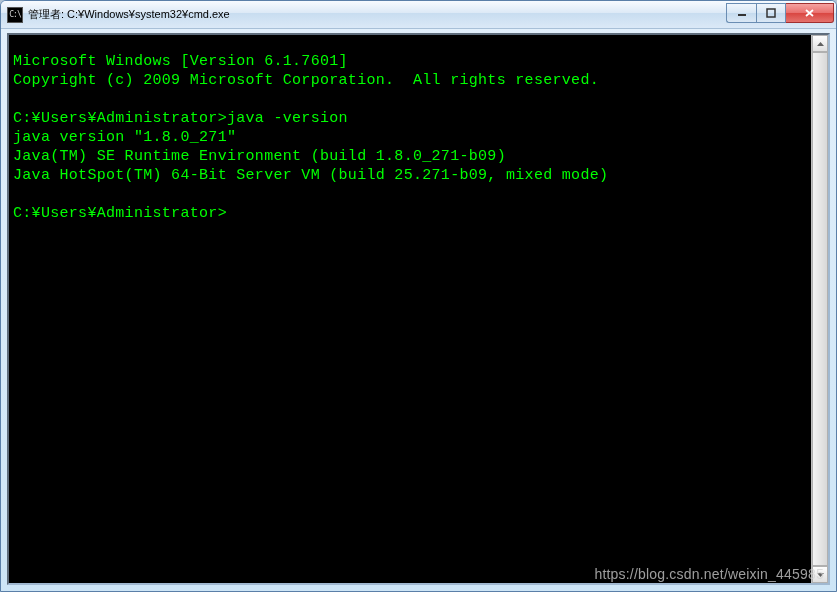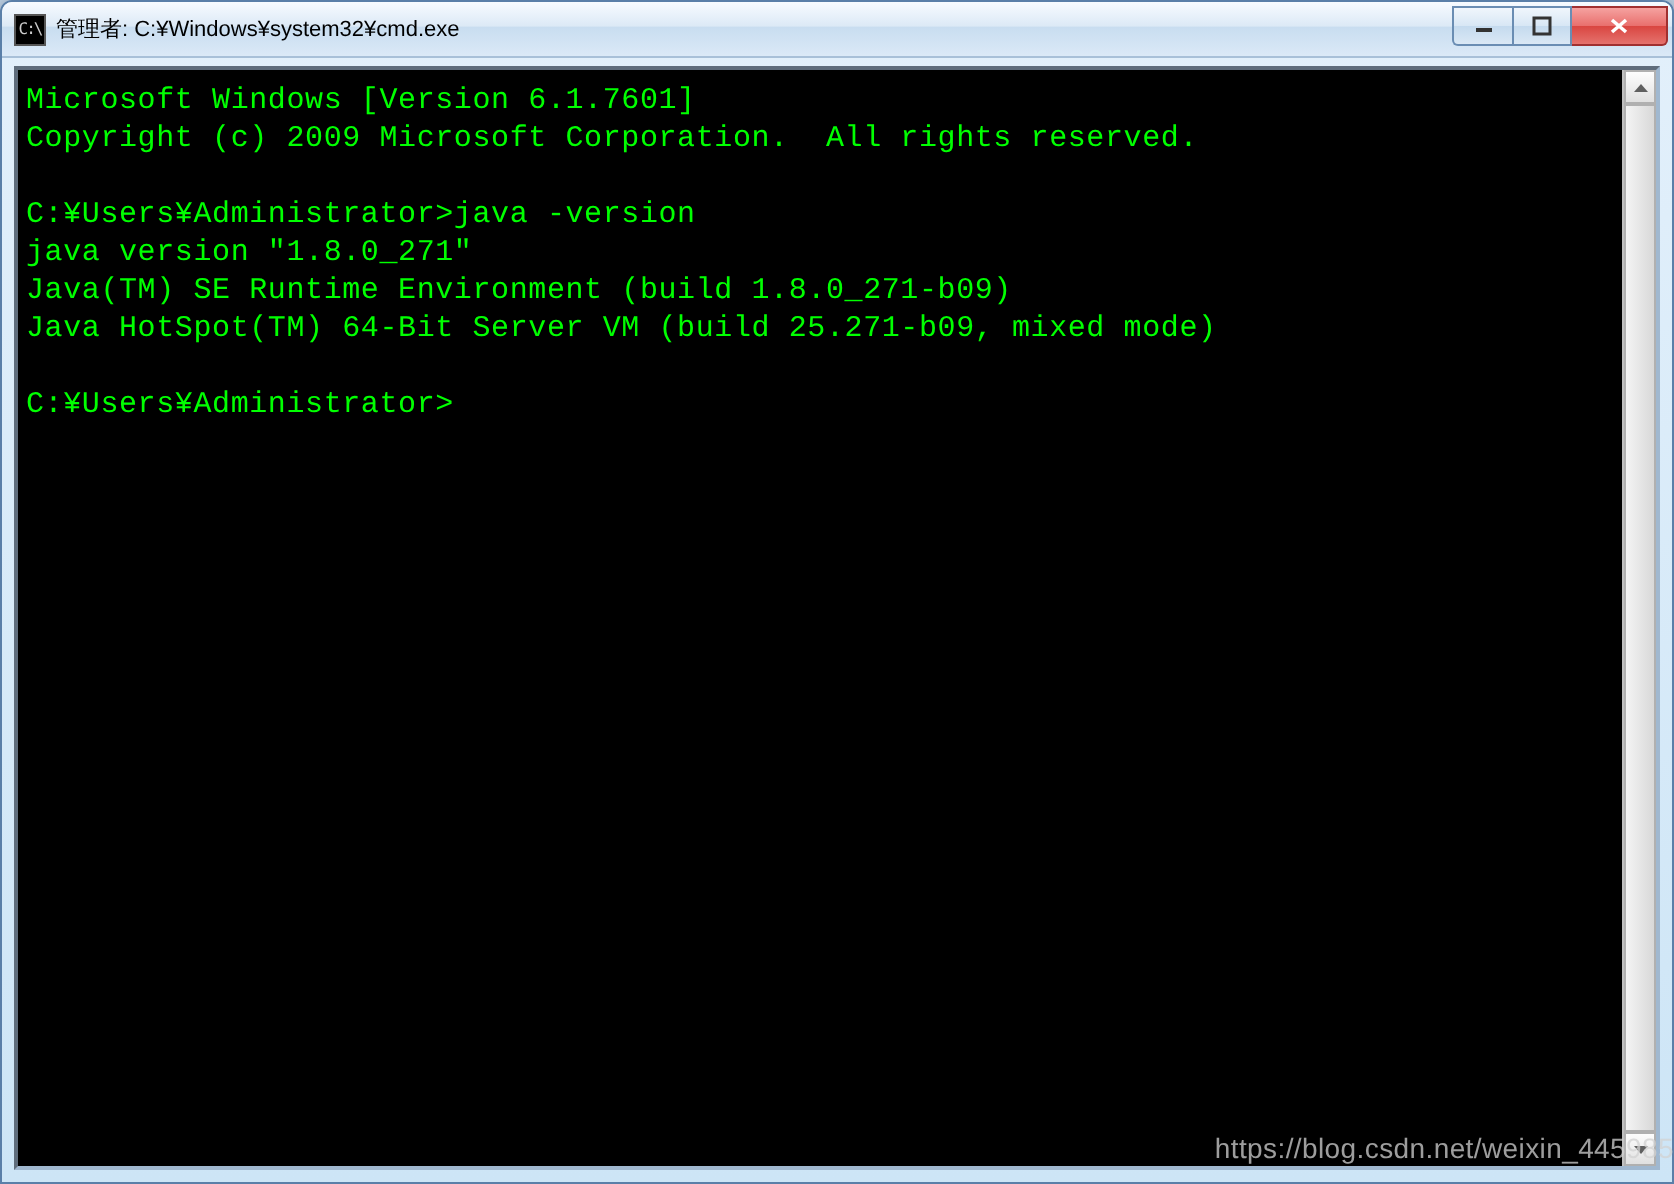--- a/index.html
+++ b/index.html
@@ -88,21 +88,21 @@
       position: relative;
       display: flex;
     }
     .console {
       flex: 1;
       background: #000;
       color: #00ff00;
       font-family: "MS Gothic", "Consolas", "Courier New", monospace;
       font-size: 15px;
       line-height: 19px;
-      padding: 6px 4px;
+      padding: 17px 4px;
       white-space: pre;
       overflow: hidden;
       letter-spacing: 0.3px;
     }
     .scrollbar {
       width: 17px;
       background: #f0f0f0;
       display: flex;
       flex-direction: column;
       border-left: 1px solid #c0c0c0;
@@ -127,21 +127,21 @@
       top: 0;
       left: 0;
       right: 0;
       height: 100%;
       background: linear-gradient(to right, #f4f4f4, #d8d8d8);
       border: 1px solid #b0b0b0;
     }
     .watermark {
       position: absolute;
       bottom: 10px;
-      right: 0;
+      right: 13px;
       font-size: 14px;
       color: rgba(210,210,210,0.75);
       font-family: Arial, sans-serif;
       letter-spacing: 0.2px;
       pointer-events: none;
     }
   </style>
 </head>
 <body>
 

